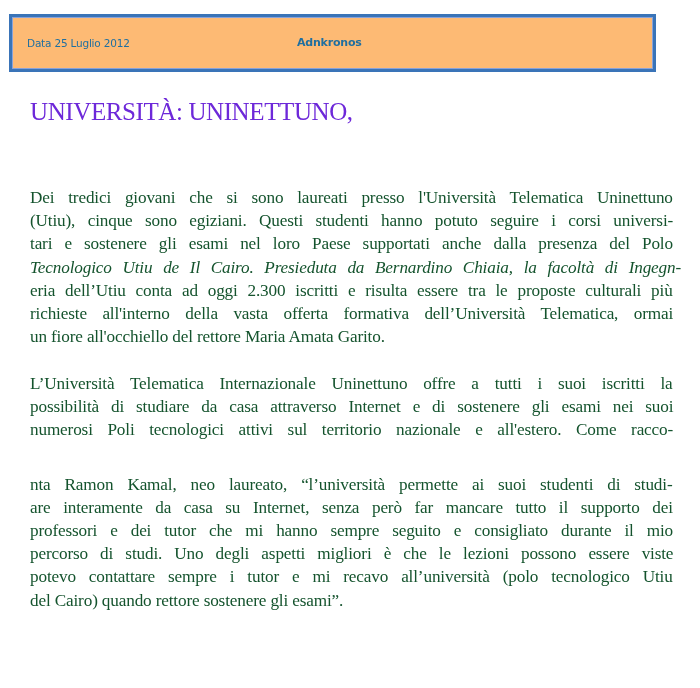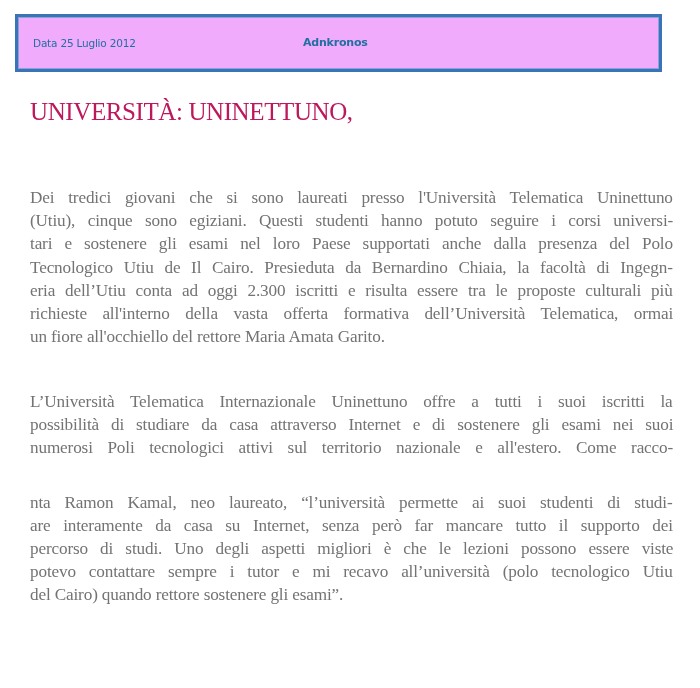--- a/index.html
+++ b/index.html
@@ -8,27 +8,27 @@
       background: #ffffff;
     }
     body {
       width: 700px;
       height: 688px;
       position: relative;
       overflow: hidden;
     }
     .header-box {
       position: absolute;
-      left: 15px;
+      left: 9px;
       top: 14px;
       width: 641px;
       height: 52px;
       border: 3px solid #000000;
       box-shadow: inset 0 0 0 1px #8aa2d8;
-      background: #f0abfc;
+      background: #fdba74;
     }
     .header-date {
       position: absolute;
       left: 15px;
       top: 20px;
       font-family: "DejaVu Sans", sans-serif;
       font-size: 10.5px;
       color: #1f6fa0;
       letter-spacing: -0.2px;
     }
@@ -44,71 +44,72 @@
     }
     .title {
       position: absolute;
       left: 30px;
       top: 98px;
       margin: 0;
       font-family: "Liberation Serif", "DejaVu Serif", serif;
       font-weight: normal;
       font-size: 25px;
       line-height: 28px;
-      color: #be185d;
+      color: #6d28d9;
       letter-spacing: -0.4px;
     }
     .title span { display: block; }
     .para {
       position: absolute;
       left: 30px;
       width: 643px;
       margin: 0;
       font-family: "Liberation Serif", "DejaVu Serif", serif;
       font-size: 17.2px;
       line-height: 23.2px;
-      color: #737373;
+      color: #14532d;
       letter-spacing: -0.15px;
     }
     .para span {
       display: block;
       white-space: nowrap;
       text-align: justify;
       text-align-last: justify;
     }
     .para span.last {
       text-align-last: left;
     }
     #para1 { top: 186px; }
-    #para2 { top: 390px; }
+    #para2 { top: 372px; }
   </style>
 </head>
 <body>
 
 <div class="header-box" style="border-color: rgb(58, 116, 184);">
   <span class="header-date" style="color: rgb(31, 111, 160);">Data 25 Luglio 2012</span>
   <span class="header-source" style="color: rgb(31, 111, 160);">Adnkronos</span>
 </div>
 
 <h1 class="title">
   <span>UNIVERSITÀ: UNINETTUNO,</span>
 </h1>
 
 <p class="para" id="para1">
   <span style="display: block; text-align: left; text-align-last: left; word-spacing: 9.7px;">Dei tredici giovani che si sono laureati presso l'Università Telematica Uninettuno</span>
   <span style="display: block; text-align: left; text-align-last: left; word-spacing: 8.27273px;">(Utiu), cinque sono egiziani. Questi studenti hanno potuto seguire i corsi universi-</span>
   <span style="display: block; text-align: center; text-align-last: left; word-spacing: 8px; font-family: Liberation Serif, serif;">tari e sostenere gli esami nel loro Paese supportati anche dalla presenza del Polo</span>
-  <span style="display: block; text-align: right; text-align-last: left; word-spacing: 6.58333px;">Tecnologico Utiu de Il Cairo. Presieduta da Bernardino Chiaia, la facoltà di Ingegn-</span>
+  <span style="display: block; text-align: right; text-align-last: left; word-spacing: 6.58333px; font-style: italic;">Tecnologico Utiu de Il Cairo. Presieduta da Bernardino Chiaia, la facoltà di Ingegn-</span>
   <span style="display: block; text-align: left; text-align-last: left; word-spacing: 5.71429px;">eria dell’Utiu conta ad oggi  2.300 iscritti e risulta essere tra le proposte culturali più</span>
   <span style="display: block; text-align: left; text-align-last: left; word-spacing: 11.375px;">richieste all'interno della vasta offerta formativa dell’Università Telematica, ormai</span>
   <span class="last">un fiore all'occhiello del rettore Maria Amata Garito.</span>
 </p>
 
 <p class="para" id="para2">
   <span style="display: block; text-align: left; text-align-last: left; word-spacing: 11.7px;">L’Università Telematica Internazionale Uninettuno offre a tutti i suoi iscritti la</span>
   <span style="display: block; text-align: left; text-align-last: left; word-spacing: 7.84615px;">possibilità di studiare da casa attraverso Internet e di sostenere gli esami nei suoi</span>
   <span style="display: block; text-align: left; text-align-last: left; word-spacing: 10.5px;">numerosi Poli tecnologici attivi sul territorio nazionale e all'estero. Come racco-</span>
   <span style="display: block; text-align: left; text-align-last: left; word-spacing: 9.81818px; margin-top: 31px;">nta Ramon Kamal, neo laureato, “l’università permette ai suoi studenti di studi-</span>
   <span style="display: block; text-align: left; text-align-last: left; word-spacing: 8.46154px;">are interamente da casa su Internet, senza però far mancare tutto il supporto dei</span>
+  <span style="display: block; text-align: left; text-align-last: left; word-spacing: 8.84615px;">professori e dei tutor che mi hanno sempre seguito e consigliato durante il mio</span>
   <span style="display: block; text-align: left; text-align-last: left; word-spacing: 8px;">percorso di studi. Uno degli  aspetti migliori è che le lezioni possono essere viste</span>
   <span style="display: block; text-align: center; text-align-last: left; word-spacing: 8.81818px;">potevo contattare sempre i tutor e mi recavo all’università (polo tecnologico Utiu</span>
   <span class="last">del Cairo) quando rettore sostenere gli esami”.</span>
 </p>
 
 </body></html>

